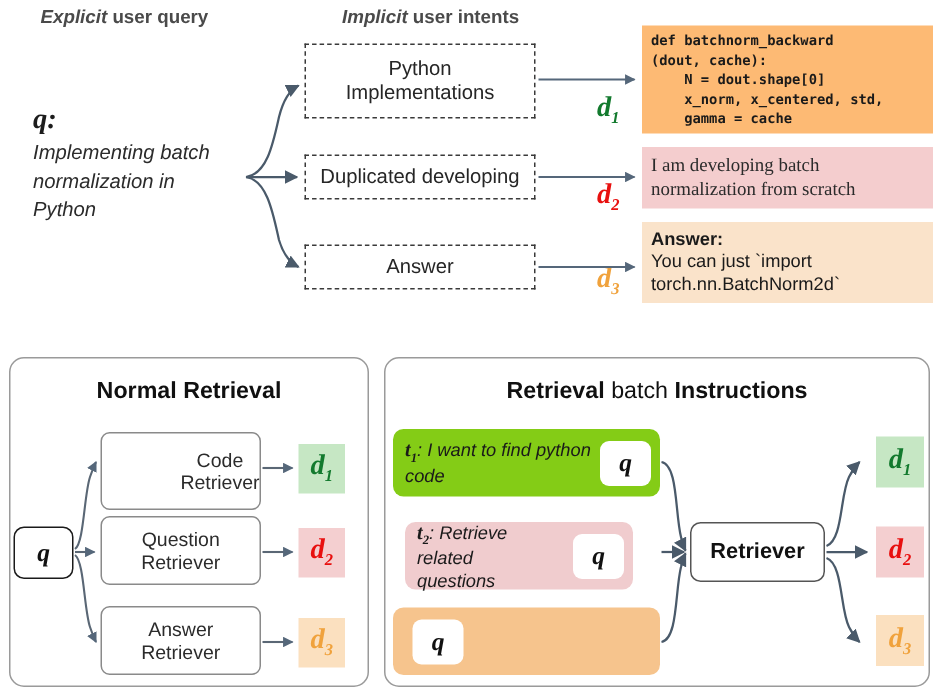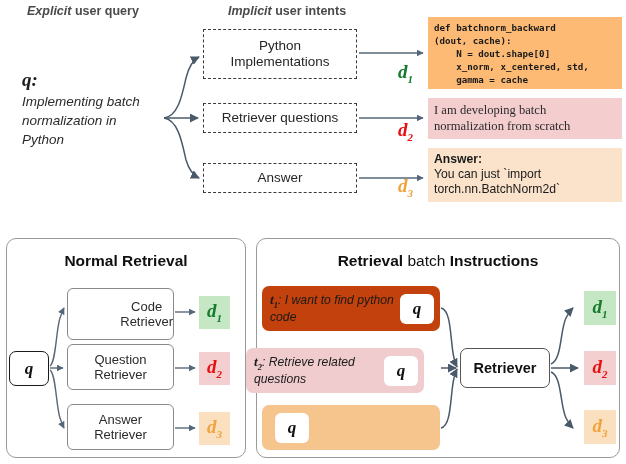--- a/index.html
+++ b/index.html
@@ -95,21 +95,21 @@
   .dchip.green{background:#c6e7c4;}
   .dchip.pink{background:#f4cfd0;}
   .dchip.orange{background:#fbe0bf;}
 
   
   .ichip{
     border-radius:7px;box-sizing:border-box;
     display:flex;align-items:center;
     padding:0 6px 0 8px;
   }
-  .ichip.green{background:#c2410c;}
+  .ichip.green{background:#84cc16;}
   .ichip.pink{background:#f0ccce;}
   .ichip.orange{background:#f6c48d;}
   .itext{
     font-style:italic;font-size:12.2px;line-height:1.22;color:#1a1a1a;flex:1;
   }
   .itext b{
     font-family:"Liberation Serif", serif;
     font-weight:bold;font-style:italic;font-size:13.5px;
   }
   .itext b sub{font-size:8.5px;}
@@ -136,21 +136,21 @@
   <i>Implicit</i><b> user intents</b>
 </div>
 
 <div class="abs q-label" style="left:22px;top:70px;">q:</div>
 <div class="abs q-text" style="left:22px;top:92px;">Implementing batch normalization in Python</div>
 
 <div class="abs intent-box" style="left:203px;top:29px;width:154px;height:50px;">
   <div>Python<br>Implementations</div>
 </div>
 <div class="abs intent-box" style="left:203px;top:103px;width:154px;height:30px;">
-  <div>Retriever questions</div>
+  <div>Duplicated developing</div>
 </div>
 <div class="abs intent-box" style="left:203px;top:163px;width:154px;height:30px;">
   <div>Answer</div>
 </div>
 
 <div class="abs doc green" style="left:428px;top:17px;width:194px;height:72px;">
   <div class="code">def batchnorm_backward
 (dout, cache):
     N = dout.shape[0]
     x_norm, x_centered, std,
@@ -200,21 +200,21 @@
 <div class="abs dchip orange" style="left:199px;top:412px;width:31px;height:33px;">
   <span class="dlab d3">d<sub>3</sub></span>
 </div>
 
 <div class="abs ichip green" style="left:262px;top:286px;width:178px;height:45px;">
   <div class="itext"><b>t<sub>1</sub></b><span>: I want to find python code</span></div>
   <div class="iq">
       <span class="qglyph">q</span>
     </div>
 </div>
-<div class="abs ichip pink" style="left:246px;top:348px;width:178px;height:45px;gap:18px;">
+<div class="abs ichip pink" style="left:270px;top:348px;width:152px;height:45px;gap:18px;">
   <div class="itext"><b>t<sub>2</sub></b><span>: Retrieve related questions</span></div>
   <div class="iq">
       <span class="qglyph">q</span>
     </div>
 </div>
 <div class="abs ichip orange" style="left:262px;top:405px;width:178px;height:45px;">
   <div class="iq">
       <span class="qglyph">q</span>
     </div>
 </div>

